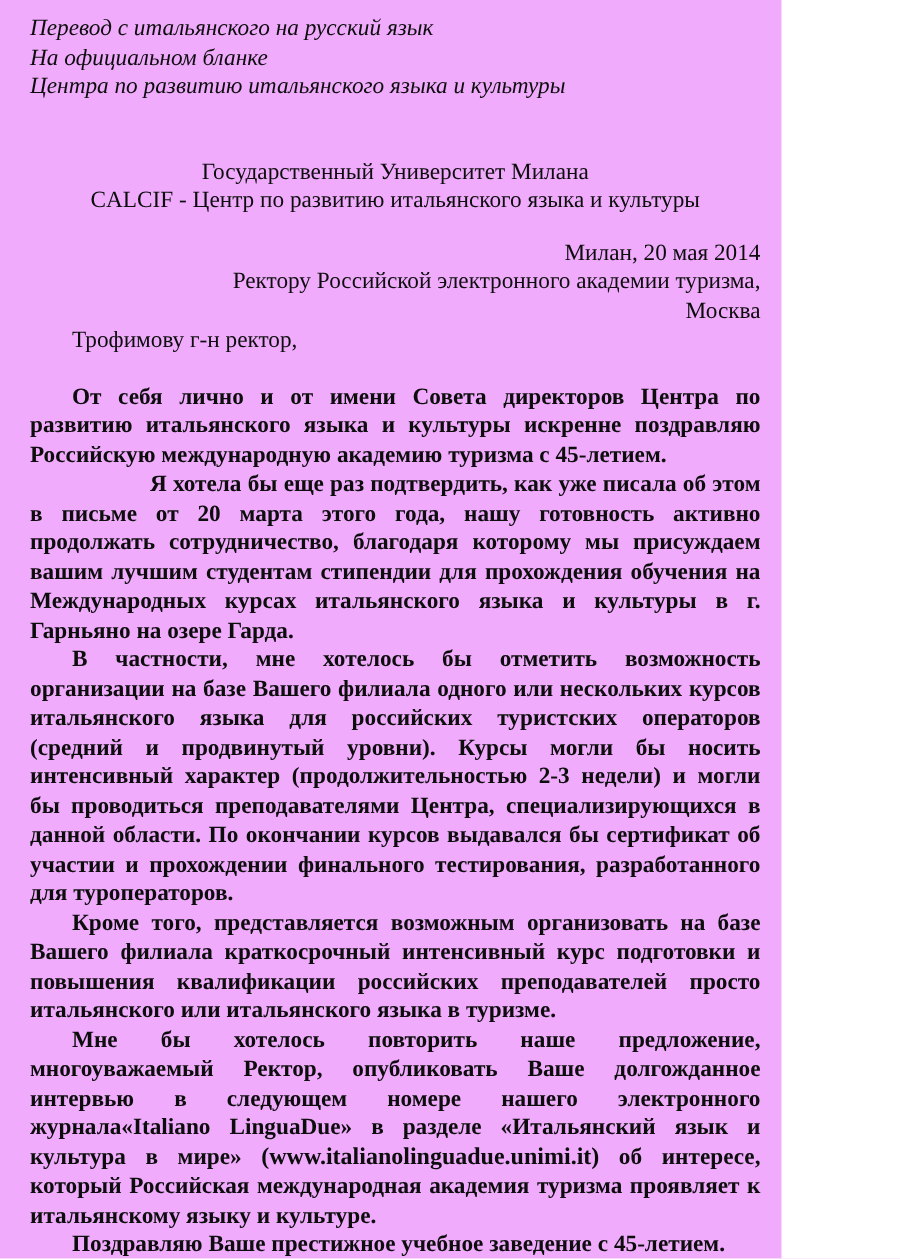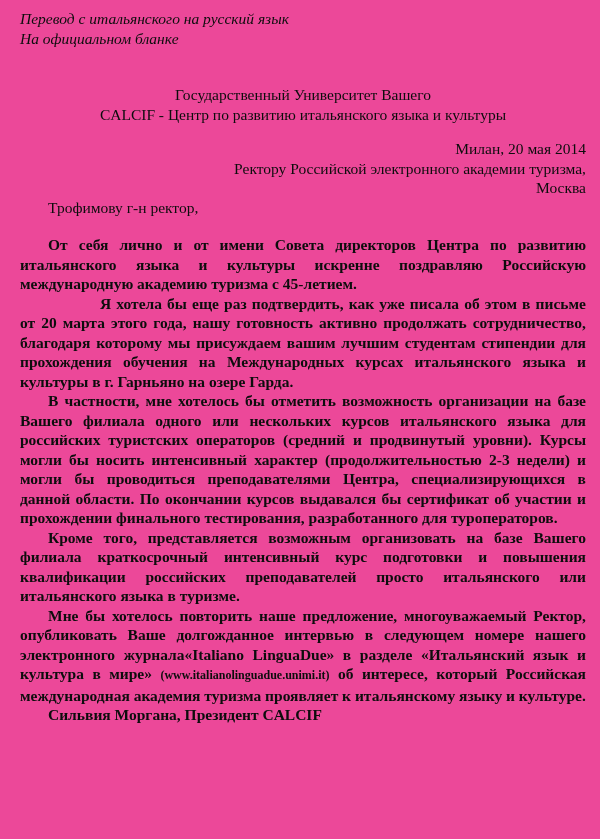--- a/index.html
+++ b/index.html
@@ -2,24 +2,24 @@
 <html><head>
 <meta charset="utf-8">
 <style>
   html, body {
     margin: 0;
     padding: 0;
     background: #ffffff;
   }
   .page {
     position: relative;
-    width: 600px;
+    width: 521px;
     height: 839px;
     box-sizing: border-box;
-    background: #ec4899;
+    background: #f0abfc;
     color: #0d0d0d;
     font-family: "Liberation Serif", "DejaVu Serif", serif;
     font-size: 15.5px;
     line-height: 19.5px;
     padding: 9px 14px 0 20px;
     overflow: hidden;
   }
   .italic-block {
     font-style: italic;
     margin-left: 33px;
@@ -48,53 +48,55 @@
     text-indent: 28px;
     font-weight: bold;
   }
   .para.deep-indent {
     text-indent: 80px;
   }
   .para.plain {
     text-align: left;
   }
   .url-small {
-    font-size: 12px;
+    font-size: 16px;
     margin-top: 40px;
   }
   .line {
     margin: 0;
   }
 </style>
 </head>
 <body>
 
 <div class="page">
 
   <p class="line italic-block trans-note">Перевод с итальянского на русский язык</p>
 
   <div>
     <p class="line italic-block">На официальном бланке</p>
+    <p class="line italic-block">Центра по развитию итальянского языка и культуры</p>
   </div>
 
   <div class="org-block">
-    <p class="line">Государственный Университет Вашего</p>
+    <p class="line">Государственный Университет Милана</p>
     <p class="line">CALCIF - Центр по развитию итальянского языка и культуры</p>
   </div>
 
   <div class="addr-block">
     <p class="line">Милан, 20 мая 2014</p>
     <p class="line">Ректору Российской электронного академии туризма,</p>
     <p class="line">Москва</p>
   </div>
 
   <p class="line salutation">Трофимову г-н ректор,</p>
 
   <div class="letter-body">
     <p class="para">От себя лично и от имени Совета директоров Центра по развитию итальянского языка и культуры искренне поздравляю Российскую международную академию туризма с 45-летием.</p>
     <p class="para deep-indent">Я хотела бы еще раз подтвердить, как уже писала об этом в письме от 20 марта этого года, нашу готовность активно продолжать сотрудничество, благодаря которому мы присуждаем вашим лучшим студентам стипендии для прохождения обучения на Международных курсах итальянского языка и культуры в  г. Гарньяно на озере Гарда.</p>
     <p class="para">В частности, мне хотелось бы отметить возможность организации на базе Вашего филиала одного или нескольких курсов итальянского языка для российских туристских операторов (средний и продвинутый уровни). Курсы могли бы носить интенсивный характер (продолжительностью 2-3 недели) и могли бы проводиться преподавателями Центра, специализирующихся в данной области. По окончании курсов выдавался бы сертификат об участии и прохождении финального тестирования, разработанного для туроператоров.</p>
     <p class="para">Кроме того, представляется возможным организовать на базе Вашего филиала краткосрочный интенсивный курс подготовки и повышения квалификации российских преподавателей просто итальянского или итальянского языка в туризме.</p>
     <p class="para"><span>Мне бы хотелось повторить наше предложение, многоуважаемый Ректор, опубликовать Ваше долгожданное интервью в следующем номере нашего электронного журнала«Italiano LinguaDue» в разделе «Итальянский язык и культура в мире» </span><span class="url-small">(www.italianolinguadue.unimi.it)</span><span> об интересе, который Российская международная академия туризма проявляет к итальянскому языку и культуре.</span></p>
+    <p class="para plain">Поздравляю Ваше престижное учебное заведение с 45-летием.</p>
     <p class="para plain">Сильвия Моргана, Президент CALCIF</p>
   </div>
 
 </div>
 
 </body></html>

